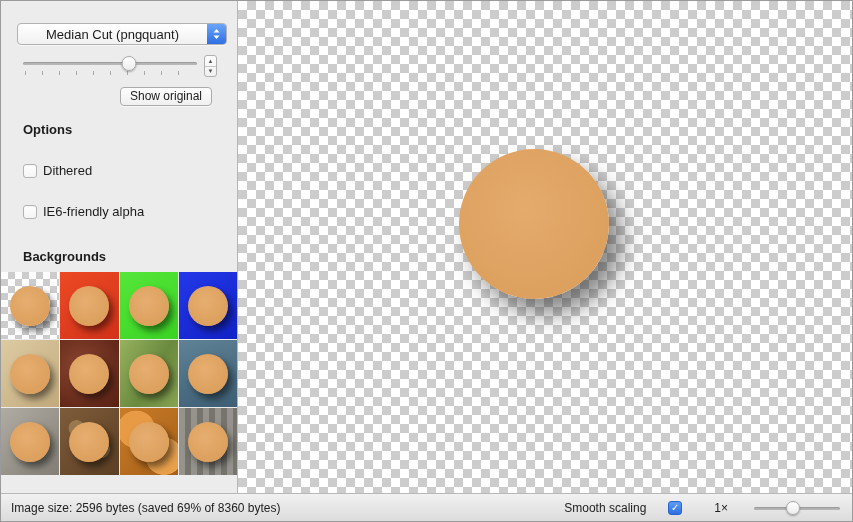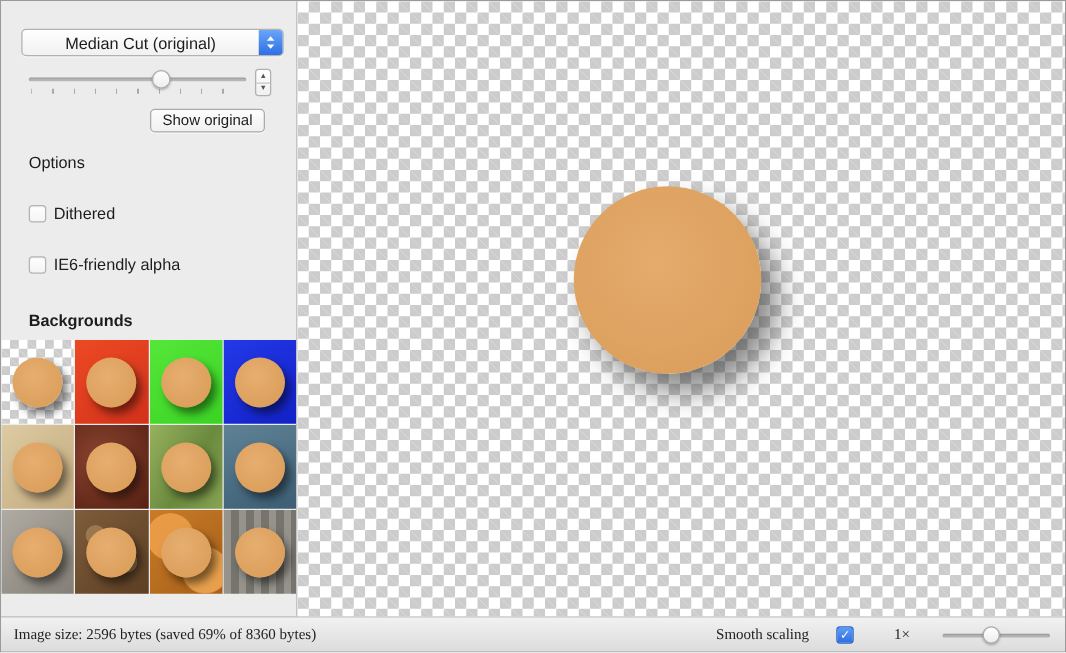--- a/index.html
+++ b/index.html
@@ -39,21 +39,21 @@
       background:linear-gradient(#ffffff,#ededed); border:1px solid #ababab; box-shadow:0 1px 2px rgba(0,0,0,.3);
       transform:translateX(-50%); }
   .stepper { flex:0 0 13px; width:13px; height:22px; border:1px solid #b0b0b0; border-radius:3px; background:linear-gradient(#ffffff,#f0f0f0); display:flex; flex-direction:column; }
   .stepper span { flex:1; display:flex; align-items:center; justify-content:center; font-size:6px; color:#555; line-height:1; }
   .stepper span:first-child { border-bottom:1px solid #c6c6c6; }
 
   .btn-row { margin:10px 25px 0 0; text-align:right; }
   .push-btn { display:inline-block; height:19px; line-height:17px; padding:0 9px; font-size:12px; color:#1c1c1c;
       border:1px solid #ababab; border-radius:4px; background:linear-gradient(#fdfdfd,#f0f0f0); box-shadow:0 1px 0 rgba(255,255,255,.7); cursor:default; font-family:"Liberation Sans",sans-serif; }
 
-  .section-heading { margin:16px 0 0 22px; font-weight:normal; font-size:13px; }
+  .section-heading { margin:16px 0 0 22px; font-weight:bold; font-size:13px; }
   .check-row { margin:26px 0 0 22px; display:flex; align-items:center; gap:6px; font-size:13px; }
   .checkbox { width:14px; height:14px; border:1px solid #b4b4b4; border-radius:3px; background:linear-gradient(#ffffff,#f4f4f4); box-shadow:inset 0 1px 1px rgba(0,0,0,.05); display:flex; align-items:center; justify-content:center; font-size:10px; color:#fff; }
   .checkbox.checked { background:linear-gradient(#5f9ef8,#2e6fe0); border-color:#2a64d0; }
 
   .backgrounds-heading { margin:30px 0 8px 22px; font-weight:bold; font-size:13px; }
   .bg-grid { flex:1; display:grid; grid-template-columns:repeat(4,1fr); grid-auto-rows:67px; gap:1px; overflow:hidden; }
   .bg-cell { position:relative; display:flex; align-items:center; justify-content:center; overflow:hidden; }
   .thumb-circle { width:40px; height:40px; border-radius:50%;
       background:radial-gradient(circle at 42% 38%, #e6ae70, #d99a55);
       box-shadow:4px 5px 7px rgba(0,0,0,.5); }
@@ -75,41 +75,41 @@
         linear-gradient(45deg,#cccccc 25%,transparent 25%,transparent 75%,#cccccc 75%);
       background-size:14px 14px;
       background-position:0 0,7px 7px;
   }
   .preview-circle { position:absolute; left:221px; top:148px; width:150px; height:150px; border-radius:50%;
       background:radial-gradient(circle at 44% 40%, #e4ab6d, #da9c58);
       box-shadow:13px 15px 22px rgba(40,40,40,.55); }
 
   
   .statusbar { flex:0 0 28px; height:28px; background:linear-gradient(#f1f1f1,#dcdcdc); border-top:1px solid #b8b8b8;
-      display:flex; align-items:center; justify-content:space-between; padding:0 12px 0 10px; font-size:12px; color:#222;font-family:Liberation Serif, serif; }
+      display:flex; align-items:center; justify-content:space-between; padding:0 12px 0 10px; font-size:12px; color:#222; }
   .status-right { display:flex; align-items:center; gap:22px; }
   .zoom-label { margin-left:10px; }
   .zoom-slider { position:relative; width:86px; height:16px; margin-left:4px; }
   .zoom-track { position:absolute; left:0; right:0; top:7px; height:3px; background:#b4b4b4; border-radius:2px; box-shadow:inset 0 1px 1px rgba(0,0,0,.15); }
   .zoom-thumb { position:absolute; top:1px; width:14px; height:14px; border-radius:50%;
       background:linear-gradient(#ffffff,#ededed); border:1px solid #a8a8a8; box-shadow:0 1px 2px rgba(0,0,0,.3); transform:translateX(-50%); }
 </style>
 </head>
 <body>
 
 <div class="window">
 
 
   <div class="content">
 
     <aside class="sidebar">
 
       <div class="popup-row">
         <div class="popup">
-          <span class="popup-label">Median Cut (original)</span>
+          <span class="popup-label">Median Cut (pngquant)</span>
           <span class="popup-cap">
             <svg width="9" height="12" viewBox="0 0 9 12">
               <path d="M4.5 1 L7.5 4.5 L1.5 4.5 Z" fill="#ffffff"></path>
               <path d="M4.5 11 L1.5 7.5 L7.5 7.5 Z" fill="#ffffff"></path>
             </svg>
           </span>
         </div>
       </div>
 
 

